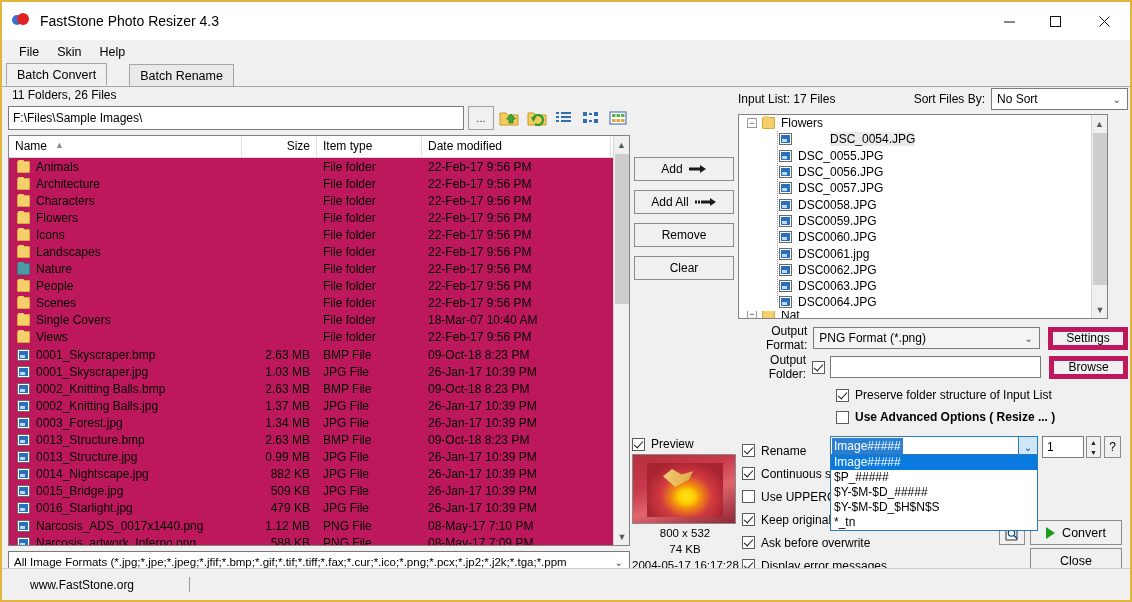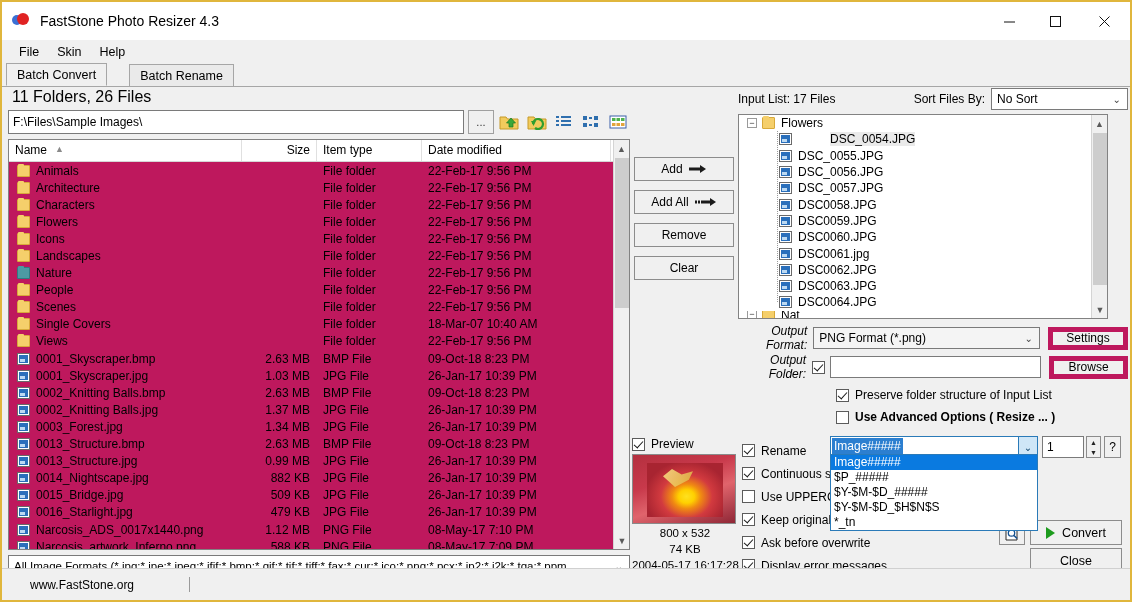--- a/index.html
+++ b/index.html
@@ -39,21 +39,21 @@
   .menubar { height:24px; background:#f0f0f0; display:flex; align-items:center; padding-left:8px; }
   .menu-item { padding:2px 9px; font-size:12.5px; color:#000; }
   
   .tabstrip { height:23px; background:#f0f0f0; display:flex; align-items:flex-end; padding-left:4px;
               border-bottom:1px solid #a6a6a6; position:relative;gap:20px; }
   .tab { height:22px; padding:0 10px; display:flex; align-items:center; font-size:12.5px;
          border:1px solid #a6a6a6; border-bottom:none; background:#eaeaea; margin-right:2px; color:#000;}
   .tab.active { background:#f0f0f0; position:relative; z-index:2; height:23px; border-bottom:1px solid #f0f0f0; }
   
   .leftpane { position:absolute; left:6px; top:86px; width:622px; height:482px; }
-  .folders-count { font-size:16px; color:#000; padding:0 0 4px 4px; }
+  .folders-count { font-size:12px; color:#000; padding:0 0 4px 4px; }
   .pathrow { display:flex; align-items:center; gap:4px; }
   .path-input {
     width:470px; height:24px; border:1px solid #7a7a7a; background:#fff;
     font-size:12px; padding:2px 4px; color:#000; font-family:"Liberation Sans", sans-serif;
   }
   .tb-btn {
     width:26px; height:24px; border:1px solid #a0a0a0; background:#f0f0f0;
     display:flex; align-items:center; justify-content:center; font-size:11px; color:#333;
   }
   .tb-icon { width:24px; height:24px; display:flex; align-items:center; justify-content:center; }
@@ -119,21 +119,21 @@
   .tr-row { display:flex; align-items:center; height:16.3px; font-size:12px; padding-left:8px; color:#000;}
   .tr-row.child { padding-left:40px; }
   .tr-expander { width:10px; height:10px; border:1px solid #9a9a9a; background:#fff; margin-right:5px;
                  display:flex; align-items:center; justify-content:center; font-size:9px; line-height:1; color:#333; flex:none;}
   .tr-name.sel { background:#eaeaea;margin-left:32px; }
   .guide { position:absolute; left:38px; top:16px; width:1px; height:172px;
            background:repeating-linear-gradient(to bottom,#9a9a9a 0 1px,transparent 1px 2px); }
   
   .frm { margin-top:7px; font-size:12px; color:#000; }
   .frm-row { display:flex; align-items:center; height:24px; margin-bottom:5px; }
-  .frm-lbl { width:92px; text-align:right; padding-right:6px;font-style:italic; }
+  .frm-lbl { width:92px; text-align:right; padding-right:6px; }
   .ofmt { width:280px; height:22px; border:1px solid #7a7a7a; background:#f4f4f4; display:flex; align-items:center;
           padding-left:5px; position:relative; }
   .ofmt .chev { position:absolute; right:6px; color:#444; font-size:10px; }
   .side-btn { width:97px; height:23px; border:5px solid #be185d; background:#f0f0f0;
               display:flex; align-items:center; justify-content:center; margin-left:8px; font-size:12px; color:#000;}
   .ofolder { width:265px; height:22px; border:1px solid #7a7a7a; background:#fff; margin-left:0; }
   .cbx { width:13px; height:13px; border:1px solid #5b5b5b; background:#fff; position:relative; flex:none; }
   .cbx.on:after {
     content:""; position:absolute; left:3px; top:0px; width:4px; height:8px;
     border:solid #1a1a1a; border-width:0 1.6px 1.6px 0; transform:rotate(42deg);

